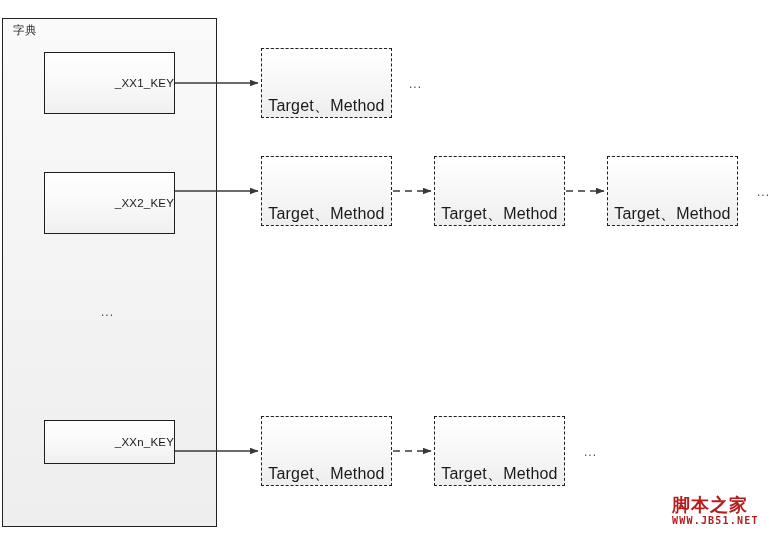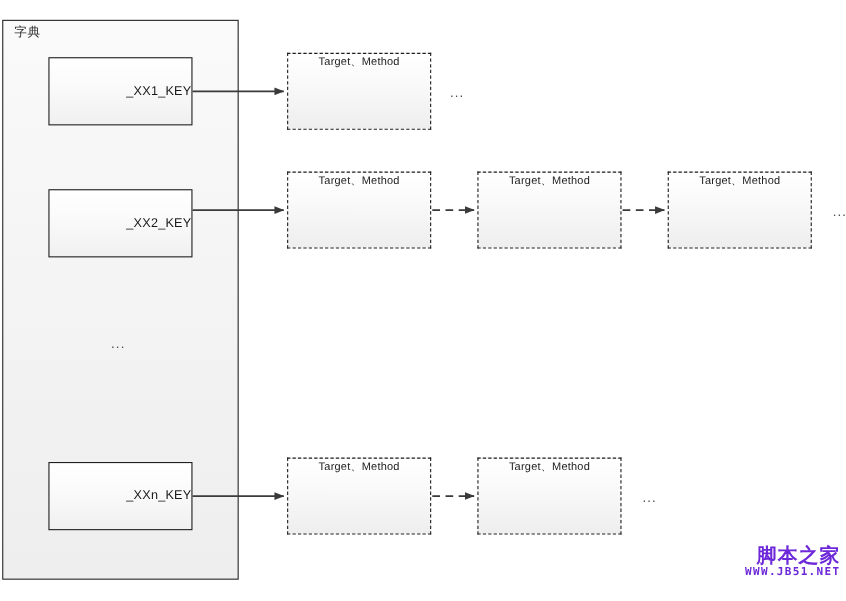--- a/index.html
+++ b/index.html
@@ -61,23 +61,23 @@
     white-space: nowrap;
   }
 
   
   .node-box {
     position: absolute;
     box-sizing: border-box;
     border: 1.4px dashed #1f1f1f;
     background: linear-gradient(180deg, #ffffff 0%, #fafafa 35%, #eeeeee 100%);
     display: flex;
-    align-items: flex-start;
+    align-items: flex-end;
     justify-content: center;
-    font-size: 10px;
+    font-size: 16px;
     color: #1a1a1a;
     letter-spacing: 0.2px;
     white-space: nowrap;
   }
 
   
   .ellipsis {
     position: absolute;
     font-size: 12px;
     line-height: 12px;
@@ -95,22 +95,22 @@
     height: 546px;
     pointer-events: none;
   }
 
   
   .watermark {
     position: absolute;
     left: 672px;
     top: 495px;
     width: 92px;
-    text-align: right;
-    color: #6d28d9;
+    text-align: left;
+    color: #b91c1c;
   }
   .watermark-main {
     font-size: 18px;
     line-height: 20px;
     font-weight: bold;
     letter-spacing: 1px;
     white-space: nowrap;
   }
   .watermark-sub {
     font-size: 10px;
@@ -130,21 +130,21 @@
   <div class="dict-label">字典</div>
 
   <div class="key-box" style="left:44px; top:52px; width:131px; height:62px;">
     <span>_XX1_KEY</span>
   </div>
 
   <div class="key-box" style="left:44px; top:172px; width:131px; height:62px;">
     <span>_XX2_KEY</span>
   </div>
 
-  <div class="key-box" style="left:44px; top:420px; width:131px; height:62px;">
+  <div class="key-box" style="left:44px; top:420px; width:131px; height:44px;">
     <span>_XXn_KEY</span>
   </div>
 
   <div class="ellipsis" style="left:101px; top:306px;">...</div>
 
   <div class="node-box" style="left:261px; top:48px; width:131px; height:70px;">
     <span>Target、Method</span>
   </div>
   <div class="ellipsis" style="left:409px; top:78px;">...</div>
 

